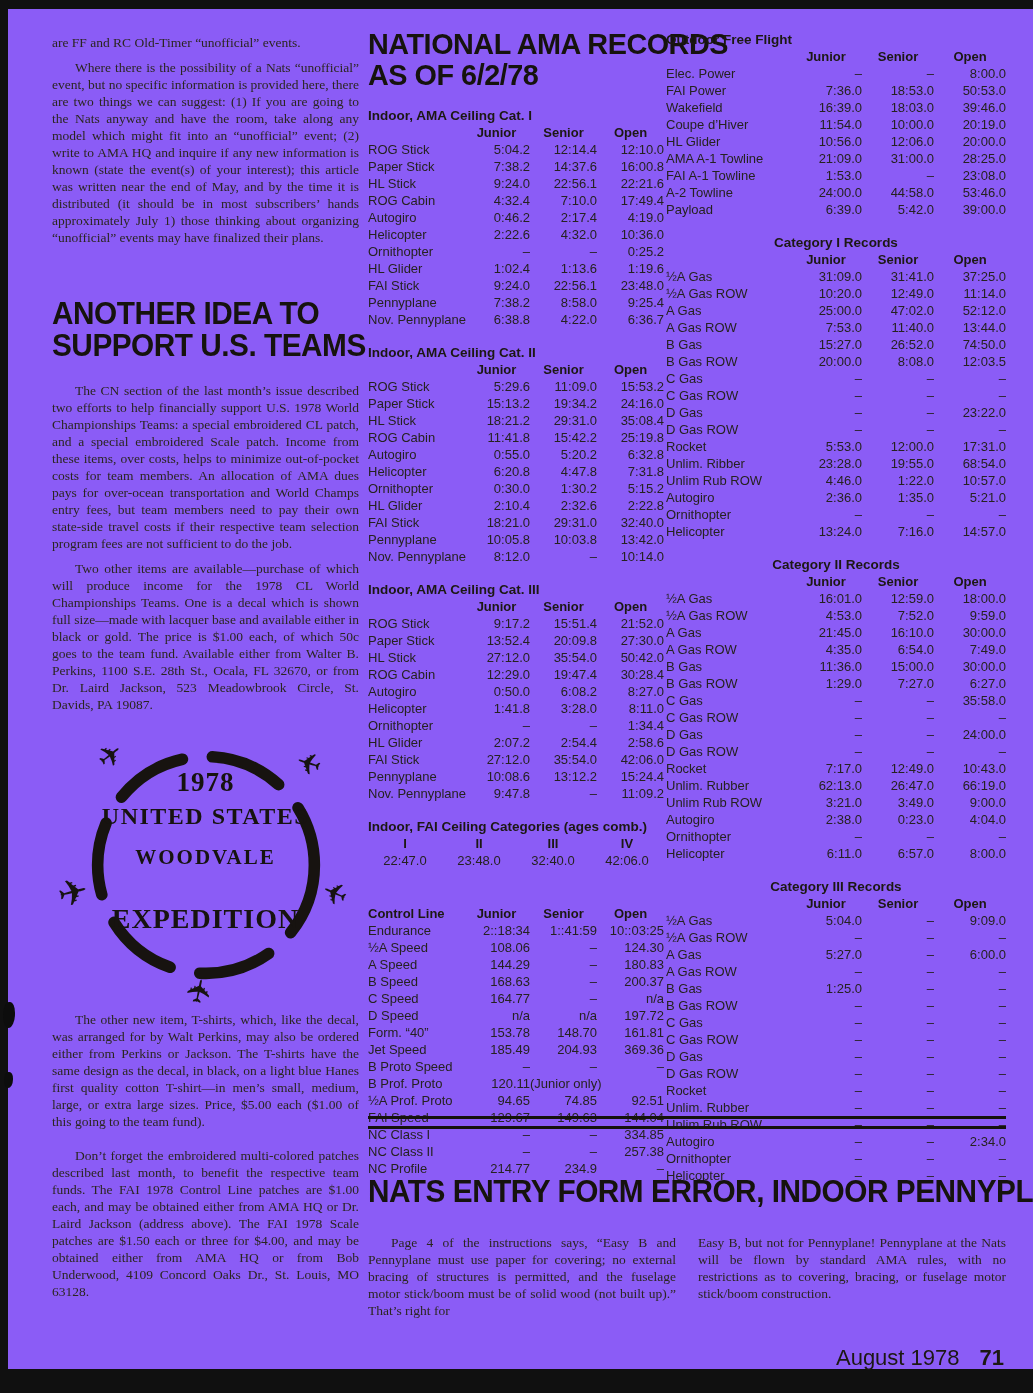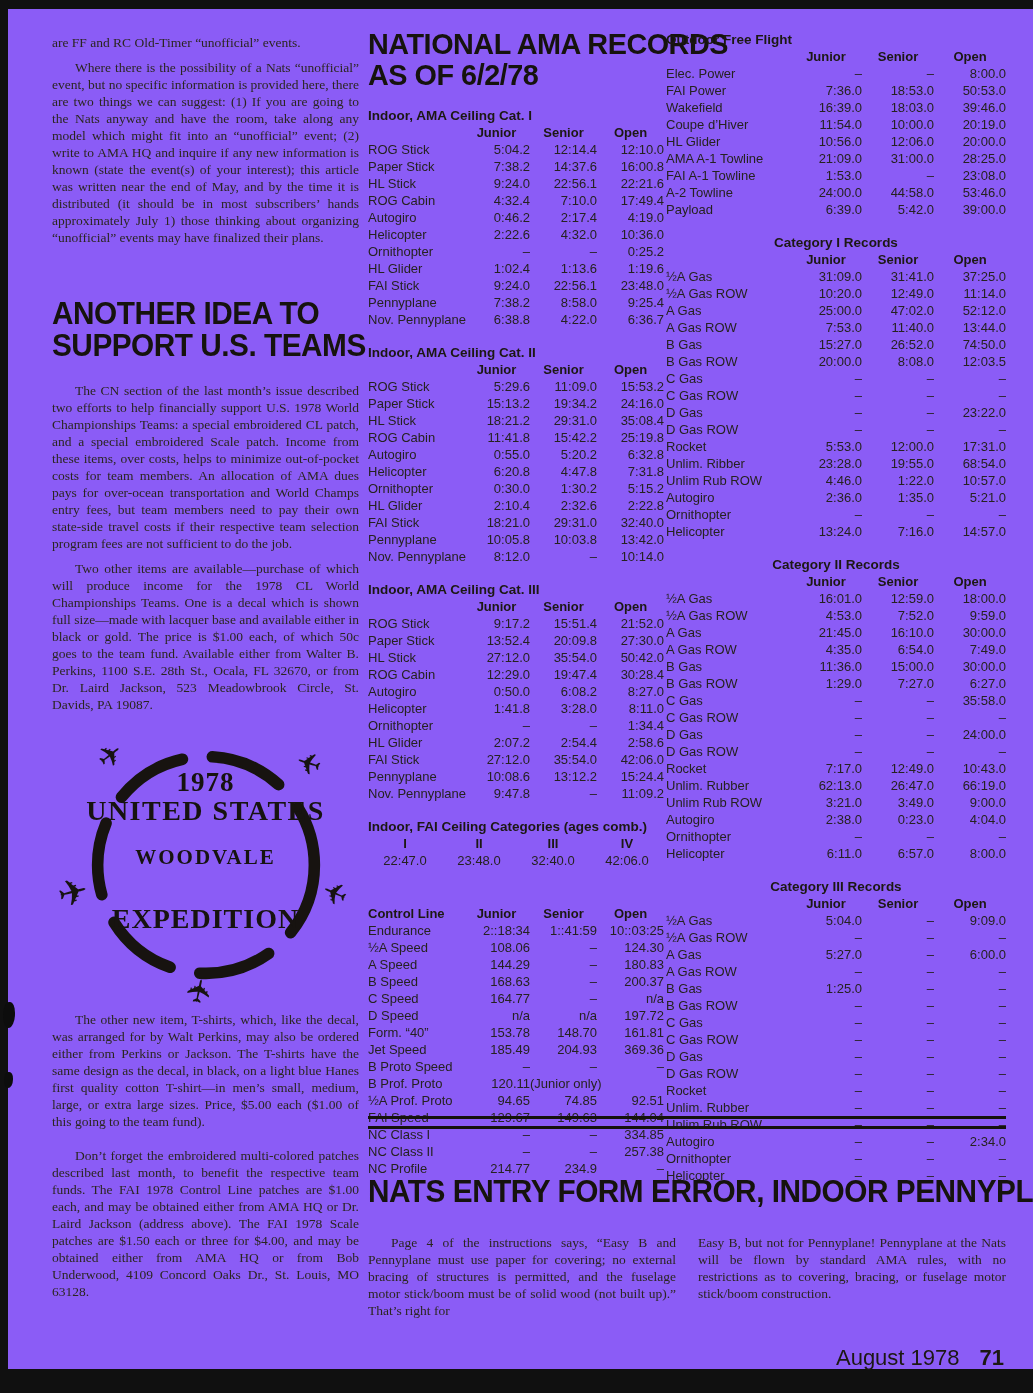--- a/index.html
+++ b/index.html
@@ -66,21 +66,21 @@
   table.fai td{text-align:center;padding:1px 0;}
 
   
   .logo{position:relative;width:264px;height:252px;margin:26px auto 20px auto;}
   .logo svg.ring{position:absolute;left:0;top:0;width:100%;height:100%;}
   .logo .ltxt{
     position:absolute;left:0;width:100%;text-align:center;
     font-family:"Liberation Serif",serif;font-weight:700;color:#171310;
   }
   .logo .year{top:28px;font-size:27px;letter-spacing:1px;}
-  .logo .l1{top:56px;font-size:28px;letter-spacing:1.5px;}
+  .logo .l1{top:64px;font-size:24px;letter-spacing:1.5px;}
   .logo .l2{top:106px;font-size:21px;letter-spacing:2px;}
   .logo .l3{top:164px;font-size:28px;letter-spacing:1px;}
   .plane{position:absolute;font-size:30px;color:#171310;line-height:1;}
   .plane.p1{left:24px;top:2px;transform:rotate(-38deg);}
   .plane.p2{right:16px;top:10px;transform:rotate(18deg) scaleX(-1);}
   .plane.p3{left:-16px;top:136px;font-size:36px;transform:rotate(-14deg);}
   .plane.p4{right:-10px;top:140px;transform:rotate(24deg) scaleX(-1);}
   .plane.p5{left:112px;bottom:-16px;font-size:32px;transform:rotate(-78deg);}
 
   

